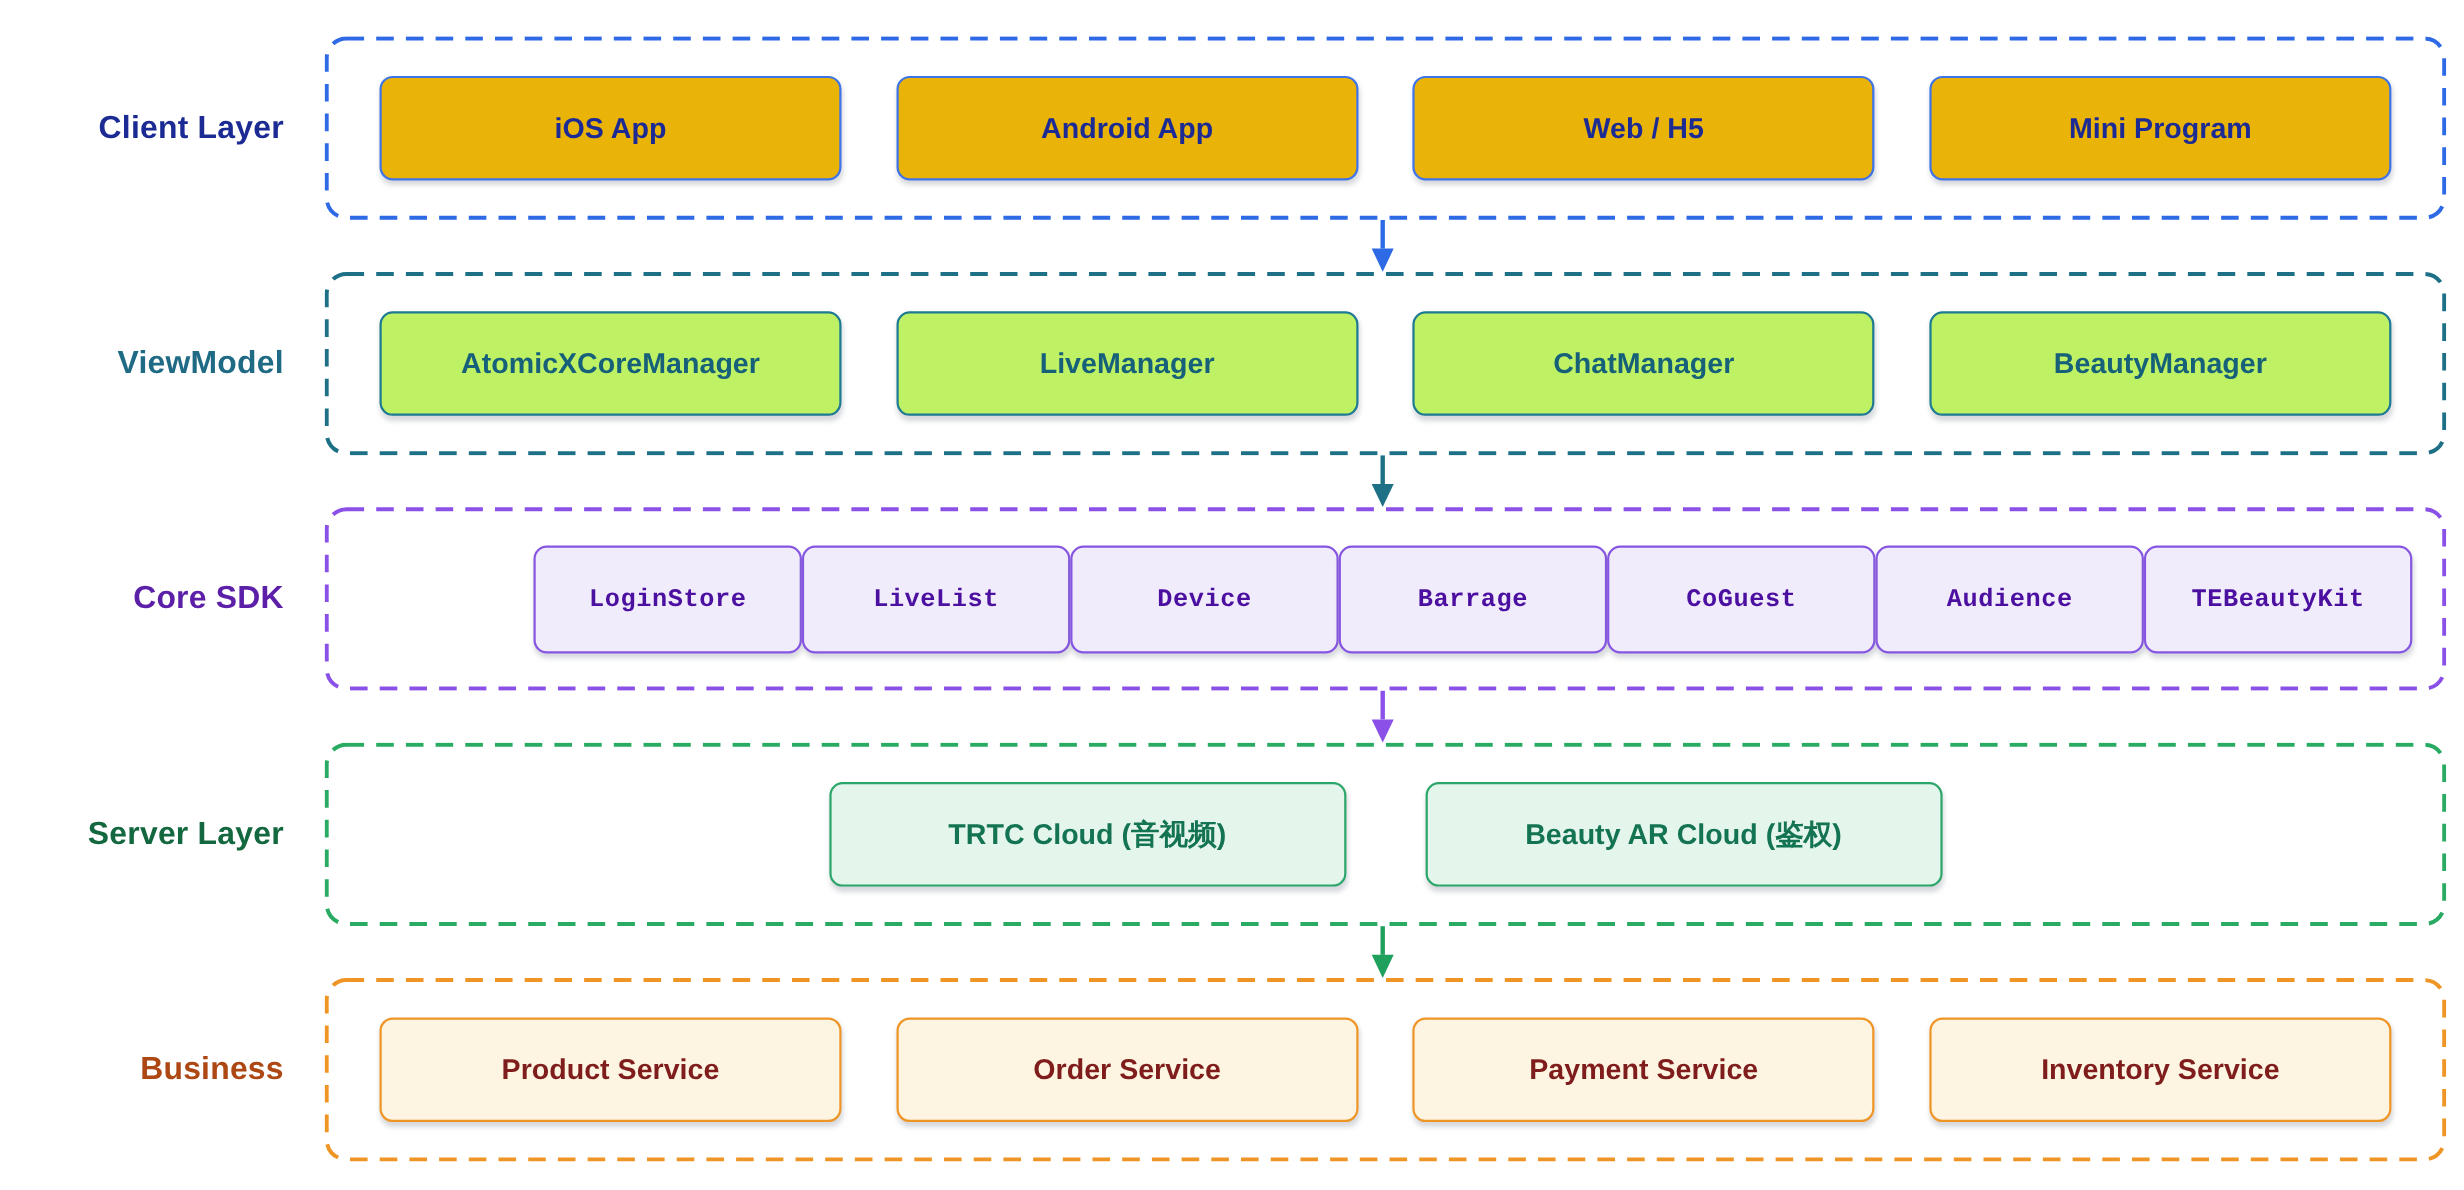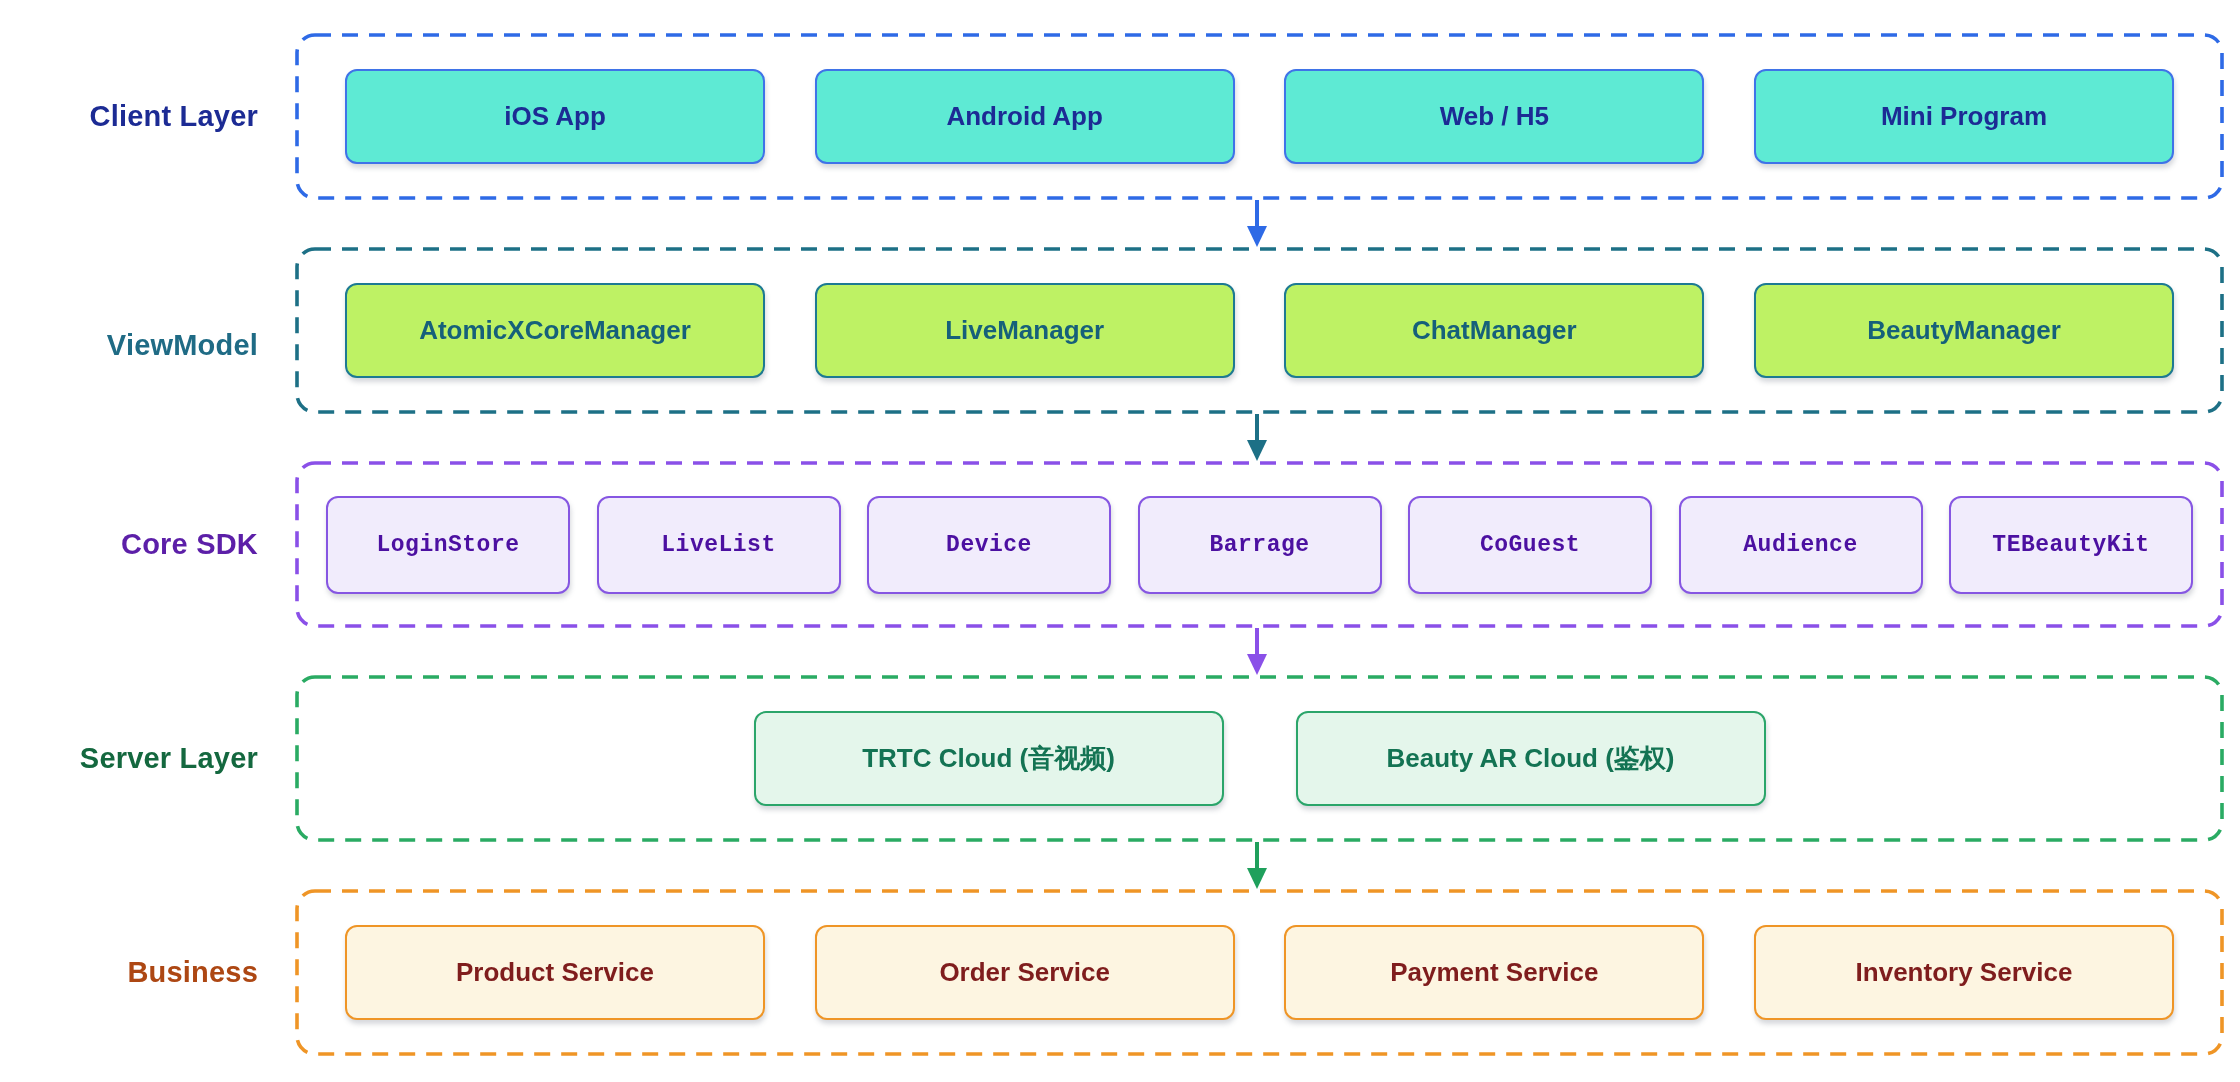--- a/index.html
+++ b/index.html
@@ -26,21 +26,21 @@
     left: 267px; width: 1929px; height: 167px;
   }
   .frame { position: absolute; inset: 0; }
   .frame rect { fill: none; stroke-width: 3.6px; stroke-dasharray: 16 11; }
 
   .boxes {
     position: absolute; inset: 0;
     display: flex; align-items: center;
   }
   .boxes.quad   { justify-content: space-between; padding: 0 50px; }
-  .boxes.septet { justify-content: space-between; padding: 0 31px; }
+  .boxes.septet { justify-content: flex-end; padding: 0 31px; }
   .boxes.trio   { justify-content: center; gap: 72px; }
 
   .box {
     height: 95px;
     display: flex; align-items: center; justify-content: center;
     border-radius: 12px;
     border: 2.5px solid;
     font-size: 26px; font-weight: 600;
     box-shadow: 1px 4px 5px rgba(120, 125, 140, 0.30);
     white-space: nowrap;
@@ -49,21 +49,21 @@
   .septet .box { width: 244px; height: 98px; }
   .trio .box   { width: 470px; }
 
   .septet .box {
     font-family: "Liberation Mono", monospace;
     font-size: 23px; font-weight: 600; letter-spacing: 0.5px;
   }
 
   
   .client  .frame rect { stroke: #2e6ae6; }
-  .client  .box  { background: #5eead4; border-color: #3f73e8; color: #1c2b94; }
+  .client  .box  { background: #eab308; border-color: #3f73e8; color: #1c2b94; }
   .t-client      { color: #1c2b94; }
 
   .viewmodel .frame rect { stroke: #1d7086; }
   .viewmodel .box { background: #bef264; border-color: #1d7a92; color: #16607a; }
   .t-viewmodel   { color: #1f6b85; }
 
   .coresdk .frame rect { stroke: #8a50e8; }
   .coresdk .box { background: #f1ecfc; border-color: #8656e2; color: #4c10a1; }
   .t-coresdk     { color: #5c1fa8; }
 
@@ -109,21 +109,21 @@
       <div class="box">Web / H5</div>
       <div class="box">Mini Program</div>
     </div>
   </div>
 
   <div class="arrow a-blue" style="top:200px">
     <div class="shaft"></div>
     <div class="head"></div>
   </div>
 
-  <div class="layer-label t-viewmodel" style="top:262px">ViewModel</div>
+  <div class="layer-label t-viewmodel" style="top:247px">ViewModel</div>
   <div class="layer viewmodel" style="top:247px">
     <svg class="frame" width="1929" height="167">
       <rect x="2" y="2" width="1925" height="163" rx="18"></rect>
     </svg>
     <div class="boxes quad">
       <div class="box">AtomicXCoreManager</div>
       <div class="box">LiveManager</div>
       <div class="box">ChatManager</div>
       <div class="box">BeautyManager</div>
     </div>

